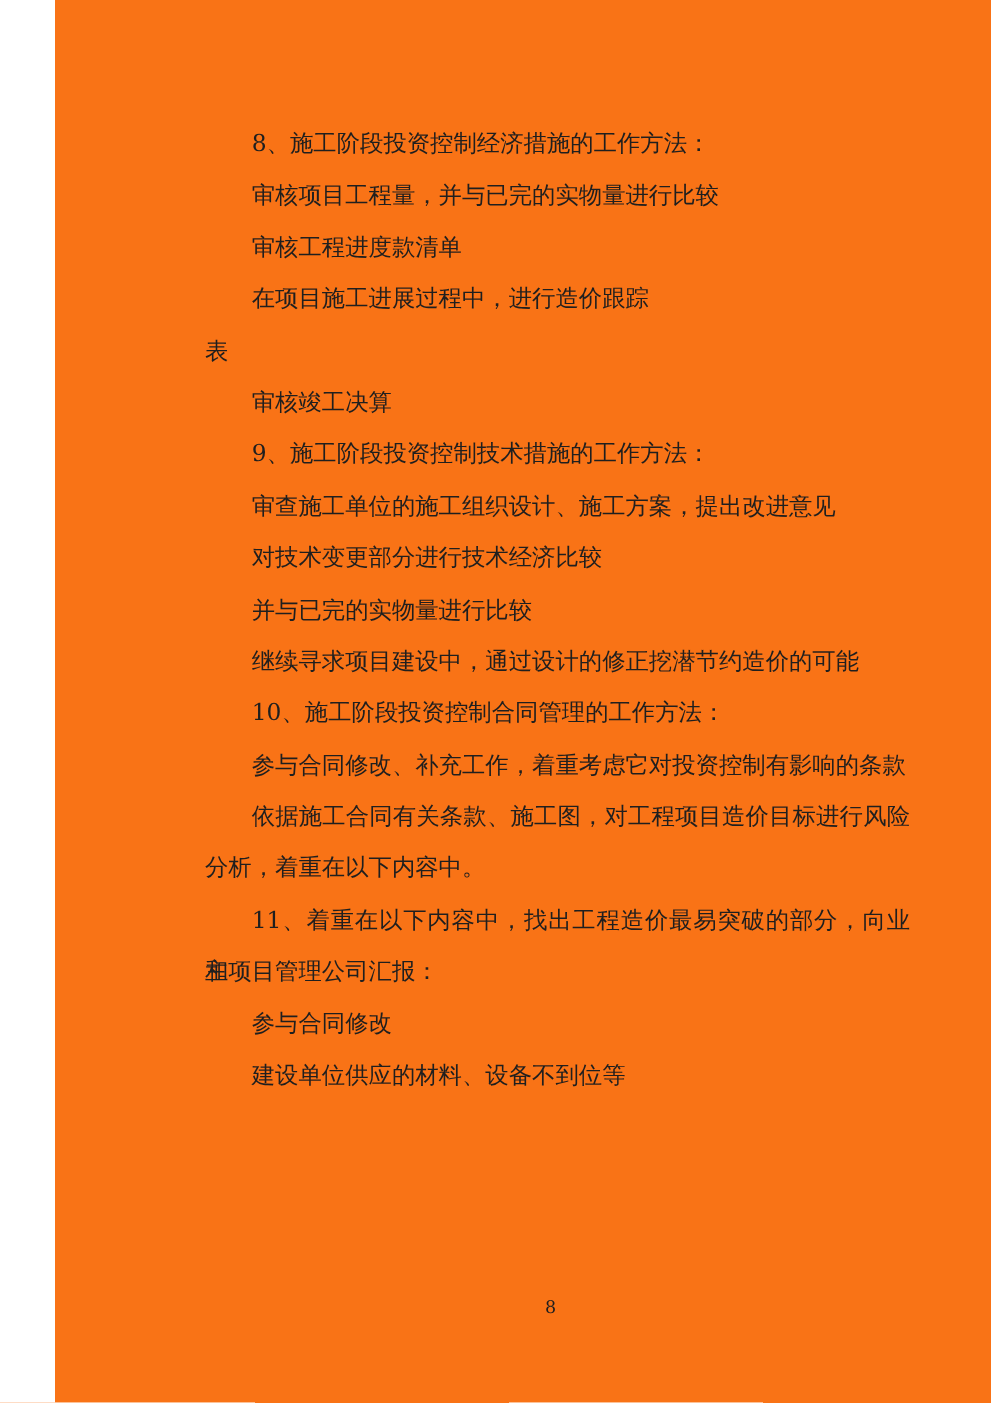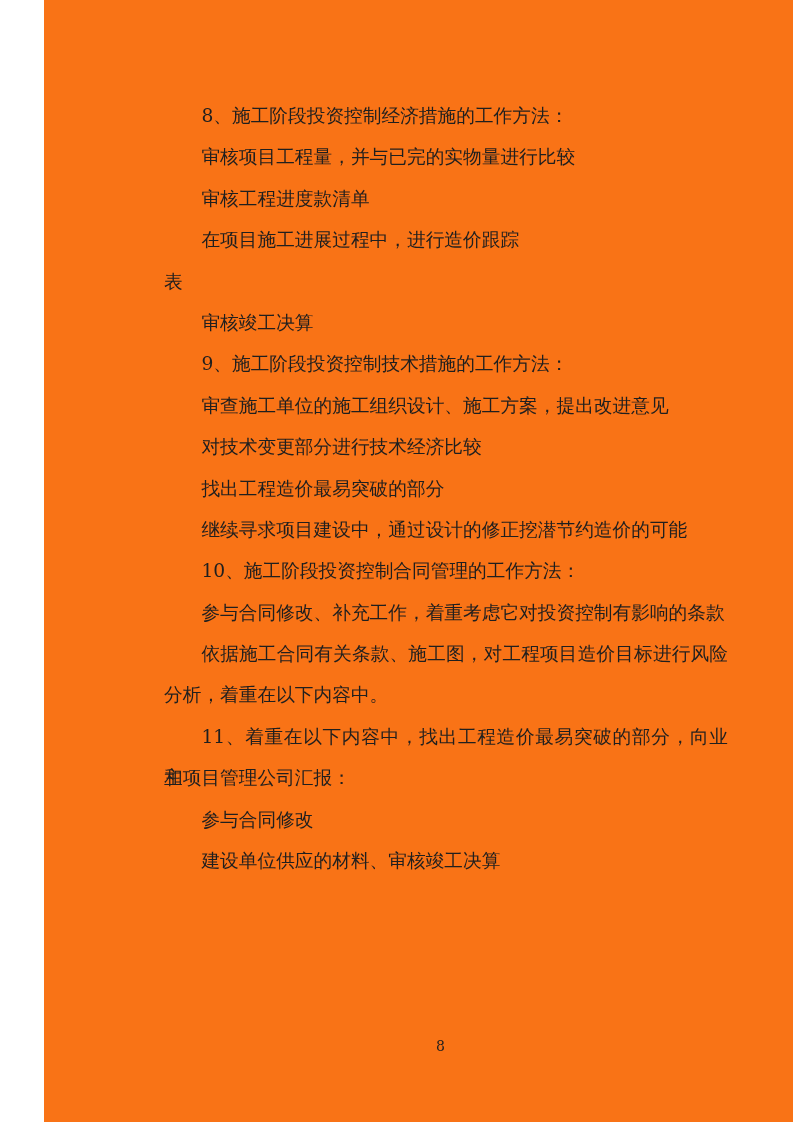--- a/index.html
+++ b/index.html
@@ -55,25 +55,25 @@
   <div class="text-body">
       <p class="line indent">8、施工阶段投资控制经济措施的工作方法：</p>
       <p class="line indent">审核项目工程量，并与已完的实物量进行比较</p>
       <p class="line indent">审核工程进度款清单</p>
       <p class="line indent">在项目施工进展过程中，进行造价跟踪</p>
       <p class="line">表</p>
       <p class="line indent">审核竣工决算</p>
       <p class="line indent">9、施工阶段投资控制技术措施的工作方法：</p>
       <p class="line indent">审查施工单位的施工组织设计、施工方案，提出改进意见</p>
       <p class="line indent">对技术变更部分进行技术经济比较</p>
-      <p class="line indent">找出工程造价最易突破的部分</p>
+      <p class="line indent">并与已完的实物量进行比较</p>
       <p class="line indent">继续寻求项目建设中，通过设计的修正挖潜节约造价的可能</p>
       <p class="line indent">10、施工阶段投资控制合同管理的工作方法：</p>
       <p class="line indent">参与合同修改、补充工作，着重考虑它对投资控制有影响的条款</p>
       <p class="line indent stretch">依据施工合同有关条款、施工图，对工程项目造价目标进行风险</p>
       <p class="line">分析，着重在以下内容中。</p>
       <p class="line indent stretch">11、着重在以下内容中，找出工程造价最易突破的部分，向业主</p>
       <p class="line">和项目管理公司汇报：</p>
       <p class="line indent">参与合同修改</p>
-      <p class="line indent">建设单位供应的材料、审核竣工决算</p>
+      <p class="line indent">建设单位供应的材料、设备不到位等</p>
     </div>
   <div class="page-number">8</div>
 </div>
 
 </body></html>

